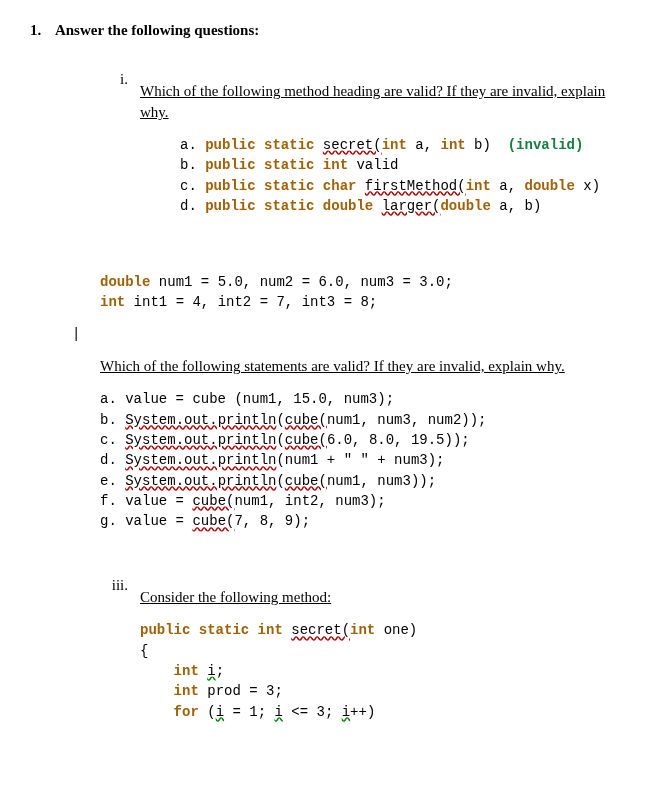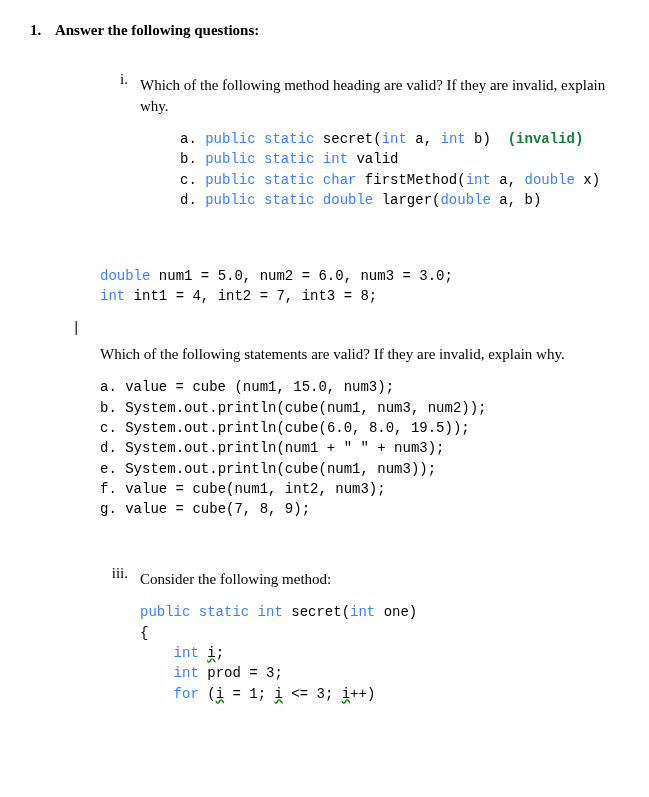--- a/index.html
+++ b/index.html
@@ -33,25 +33,25 @@
   .code {
     font-family: "Courier New", Courier, monospace;
     font-size: 14px;
     white-space: pre;
     margin: 12px 0 12px 40px;
     line-height: 1.45;
   }
   .code-inner {
     margin: 12px 0 12px 0;
   }
-  .kw { color: #3b82f6; }
-  .sq { color: #000; text-decoration-style: wavy; text-decoration-color: #b00000; }
+  .kw { color: #a16207; font-weight: bold; }
+  .sq { color: #000; text-decoration: underline; text-decoration-style: wavy; text-decoration-color: #b00000; }
   .sqg { color: #000; text-decoration: underline; text-decoration-style: wavy; text-decoration-color: #008000; }
   .inv { color: #15803d; font-weight: bold; }
-  .para { margin: 6px 0; }
+  .para { margin: 12px 0; text-decoration: underline; }
 </style>
 </head>
 <body>
 
 <div class="main-q">
   <span class="main-q-num">1.</span>
   <span>Answer the following questions:</span>
 </div>
 
 <div class="sub">

